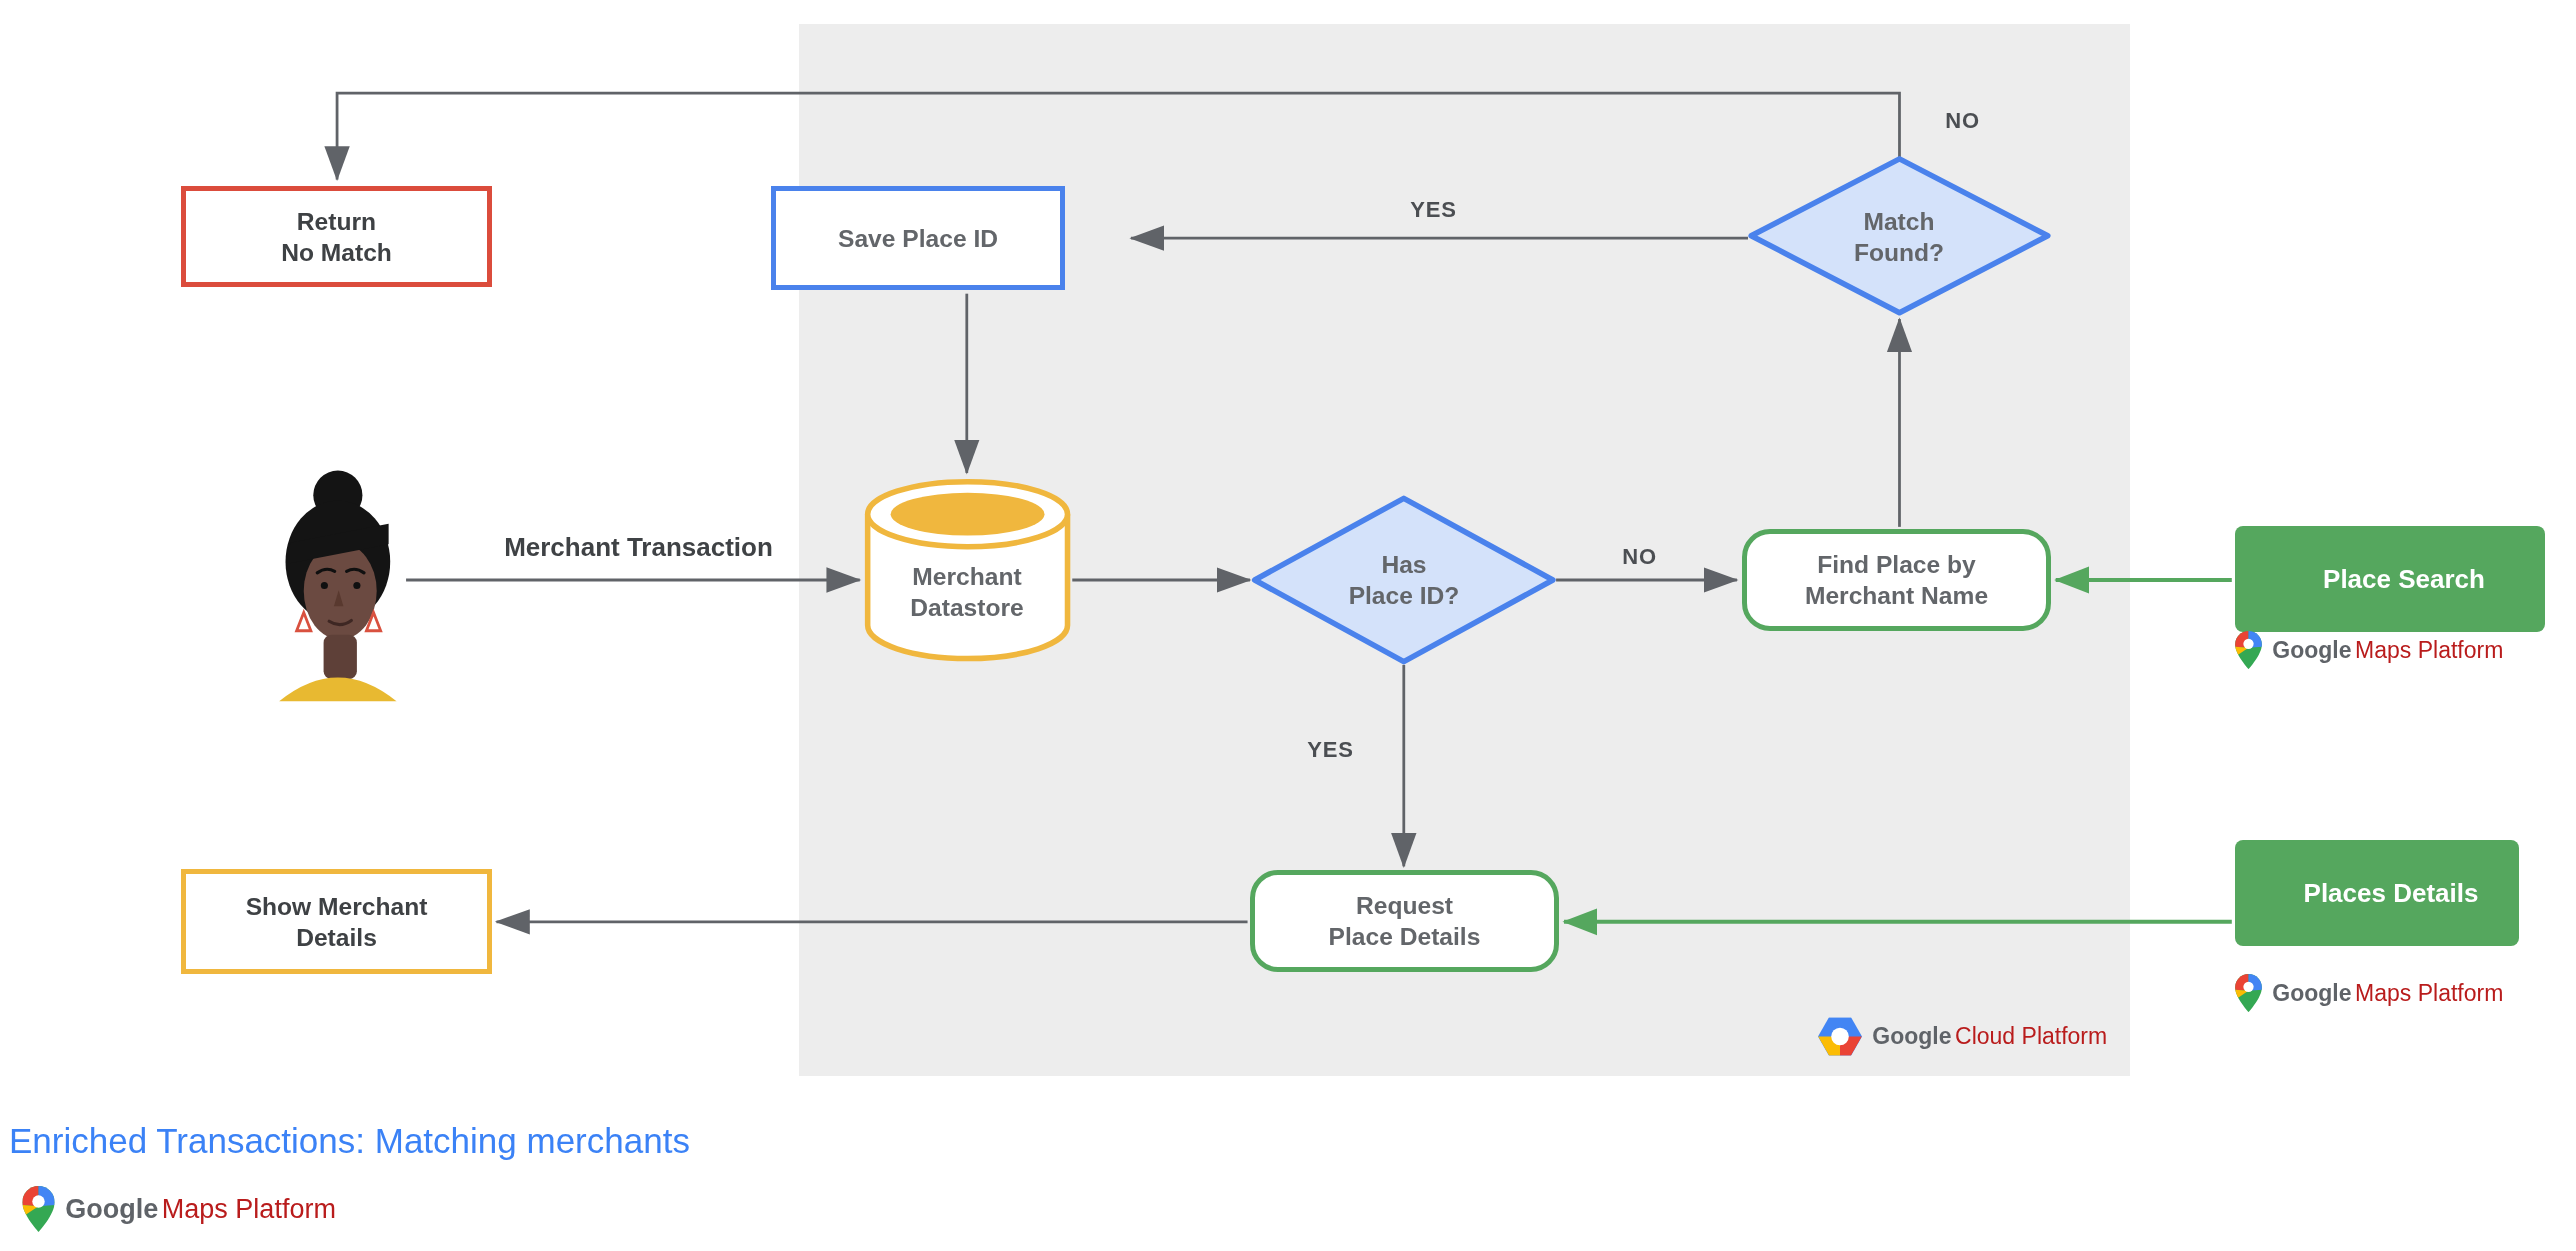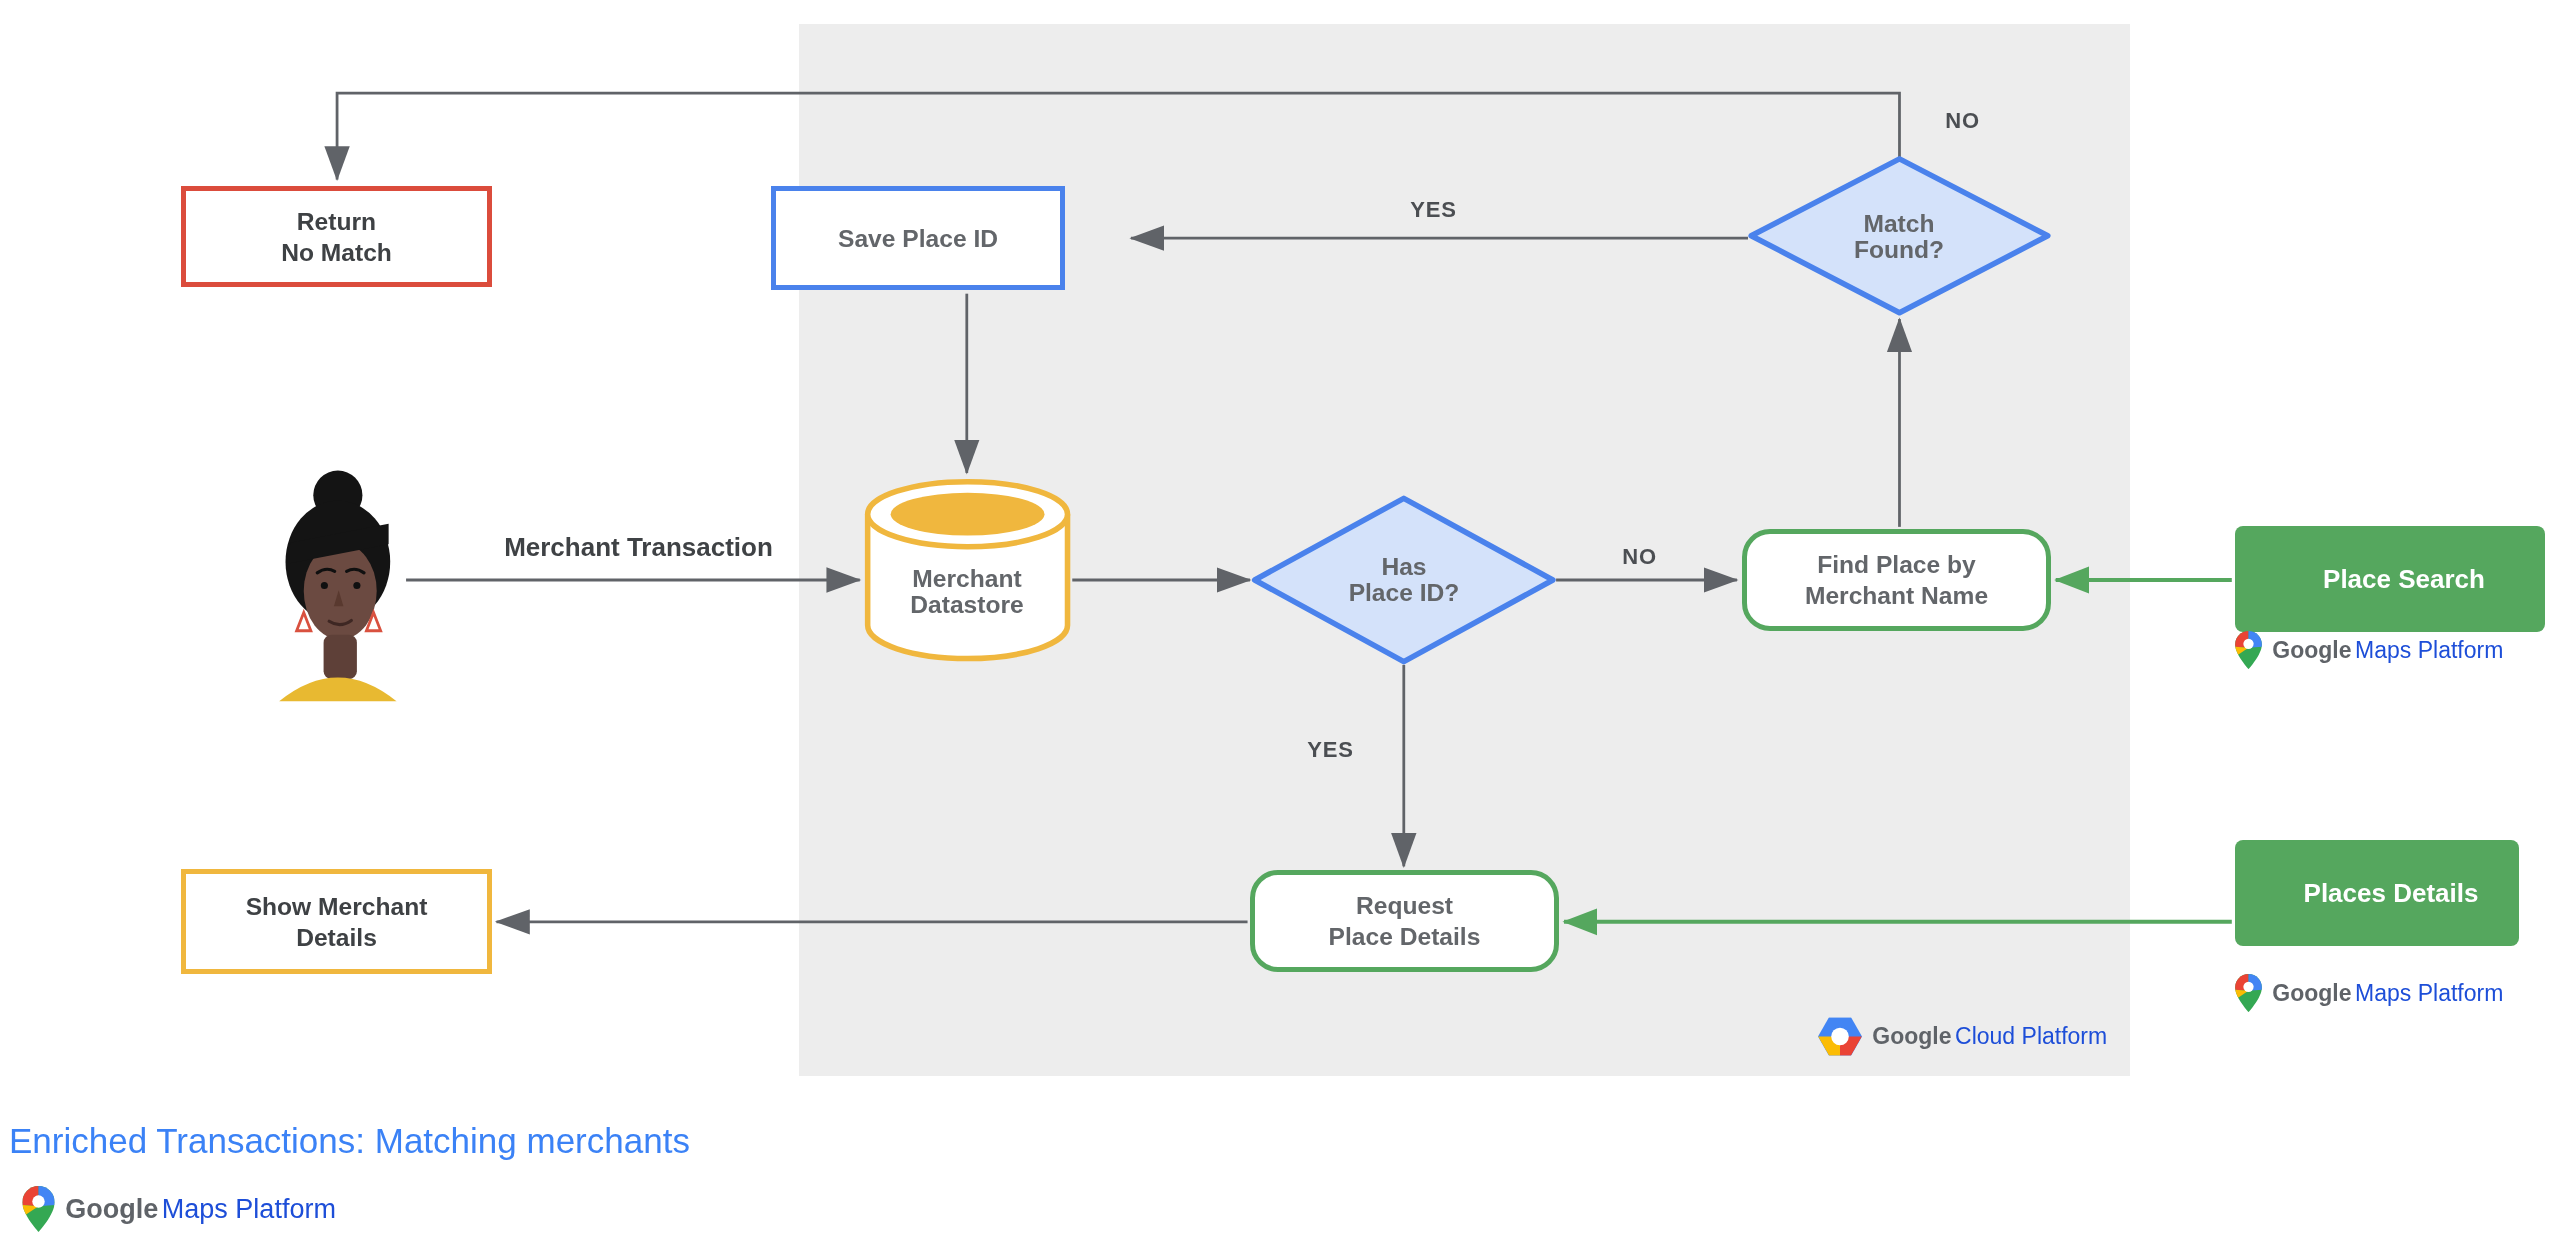--- a/index.html
+++ b/index.html
@@ -23,36 +23,36 @@
   .node.green-border{border-color:#55A75E;border-radius:28px;}
   .node.yellow-border{border-color:#F0B73E;color:#3E4144;}
   .node.green-solid{
     background:#55A75E;border:none;color:#ffffff;border-radius:8px;
     font-size:26px;
     padding-left:28px;
   }
   .shape-label{
     position:absolute;z-index:3;display:flex;align-items:center;justify-content:center;
     text-align:center;white-space:pre-line;font-weight:700;color:#63666A;
-    font-size:24.6px;line-height:26px;background:transparent;
+    font-size:24.6px;line-height:31px;background:transparent;
   }
   .edge-label{
     position:absolute;z-index:3;display:flex;align-items:center;justify-content:center;
     font-weight:700;font-size:22px;letter-spacing:0.8px;color:#4B4E52;
   }
   .flow-label{
     position:absolute;z-index:3;display:flex;align-items:center;justify-content:center;
     font-weight:700;font-size:26px;color:#3F4245;white-space:nowrap;
   }
   .brand{
     position:absolute;z-index:3;display:flex;align-items:center;gap:10.3px;
     white-space:nowrap;
   }
   .brand .g{color:#5F6368;font-weight:600;font-size:23px;}
-  .brand .rest{color:#1d4ed8;font-weight:400;font-size:23px;}
+  .brand .rest{color:#b91c1c;font-weight:400;font-size:23px;}
   .brand.main .g{font-size:27px;}
   .brand.main .rest{font-size:27px;}
   .page-title{
     position:absolute;z-index:3;left:9px;top:1121px;
     font-weight:400;font-size:35px;color:#3b82f6;white-space:nowrap;
   }
 </style>
 </head>
 <body>
 

